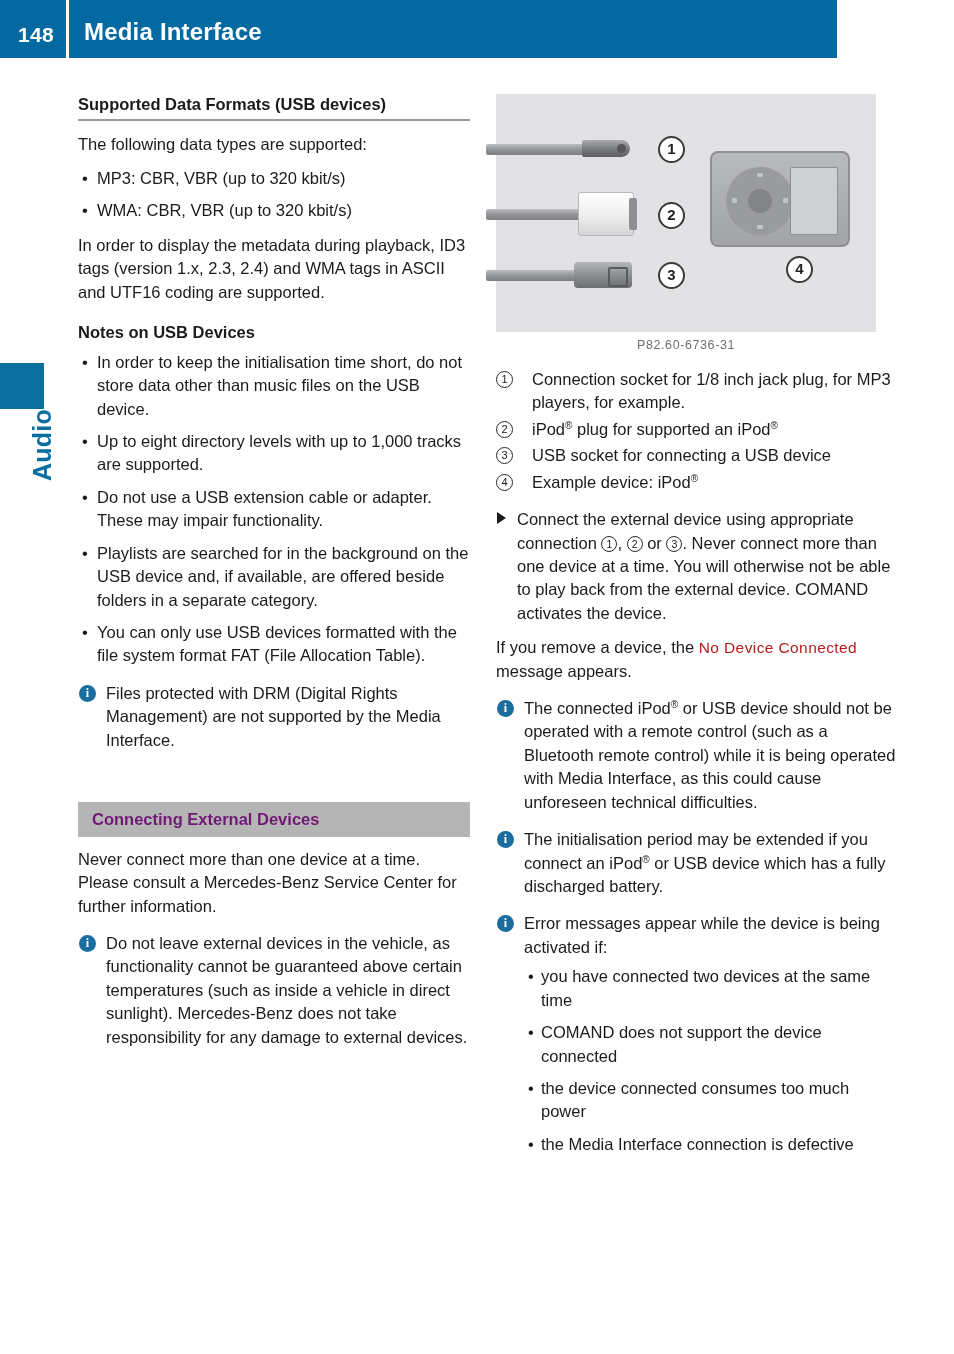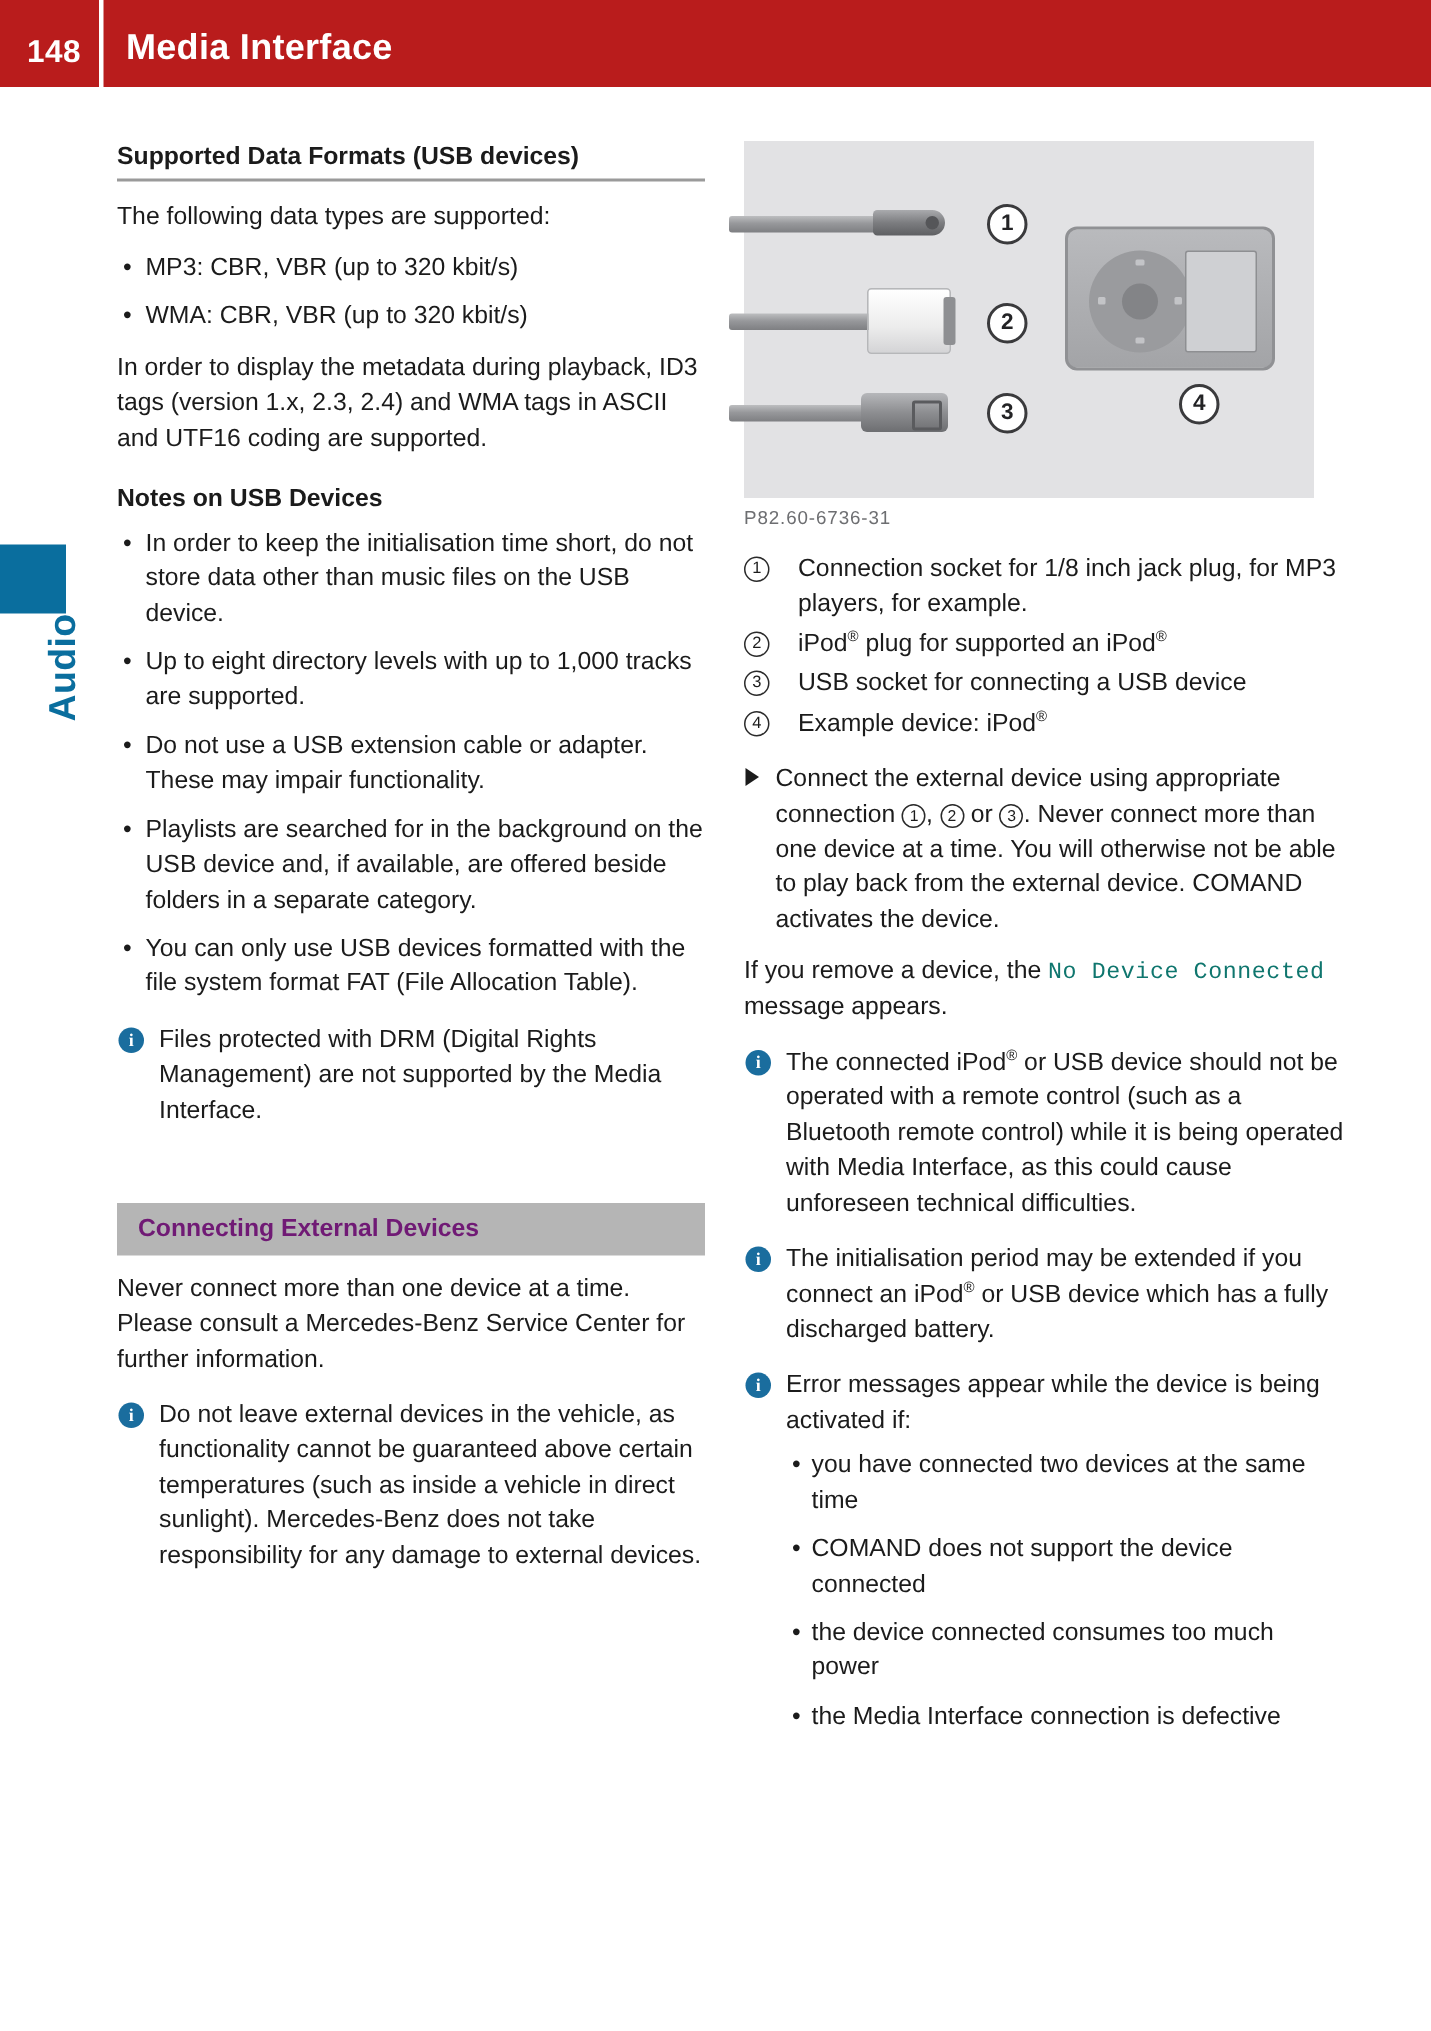--- a/index.html
+++ b/index.html
@@ -11,22 +11,22 @@
     width: 954px; height: 1354px;
     position: relative;
     font-family: "Liberation Sans", sans-serif;
     color: #1b1b1b;
     overflow: hidden;
   }
 
   
   #header-band {
     position: absolute; top: 0; left: 0;
-    width: 954px; height: 58px;
-    background: #b91c1c;
+    width: 837px; height: 58px;
+    background: #0369a1;
   }
   #page-number {
     position: absolute; left: 14px; top: 24px;
     width: 44px; text-align: center;
     color: #ffffff;
     font-size: 21px; font-weight: bold;
     letter-spacing: .3px;
     line-height: 1;
   }
   #header-divider {
@@ -180,23 +180,23 @@
     background: #1a6d9e;
     color: #ffffff;
     font-size: 12px; font-weight: bold;
     line-height: 17px;
     text-align: center;
     font-family: "Liberation Serif", serif;
   }
   .note ul.bul { margin-top: 6px; margin-bottom: 0; }
 
   .mono {
-    font-family: Liberation Mono, monospace;
+    font-family: Liberation Sans, sans-serif;
     font-size: 15.5px;
-    color: #0f766e;
+    color: #b91c1c;
     letter-spacing: .4px;
   }
   sup.reg { font-size: 10px; vertical-align: super; }
 
   
   #illustration {
     position: relative;
     width: 380px; height: 238px;
     background: #e2e2e4;
     margin-bottom: 6px;
@@ -278,21 +278,21 @@
     width: 48px; height: 68px;
     background: #cfd0d3;
     border: 1.5px solid #8e8f92;
     border-radius: 2px;
   }
   #img-caption {
     font-family: "Liberation Sans", sans-serif;
     font-size: 12.5px;
     color: #6d6e71;
     letter-spacing: .6px;
-    text-align: left;
+    text-align: center;
     width: 380px;
     margin-bottom: 16px;
   }
 </style>
 </head>
 <body>
 
 <div id="header-band">
   <div id="page-number">148</div>
   <div id="header-divider"></div>

